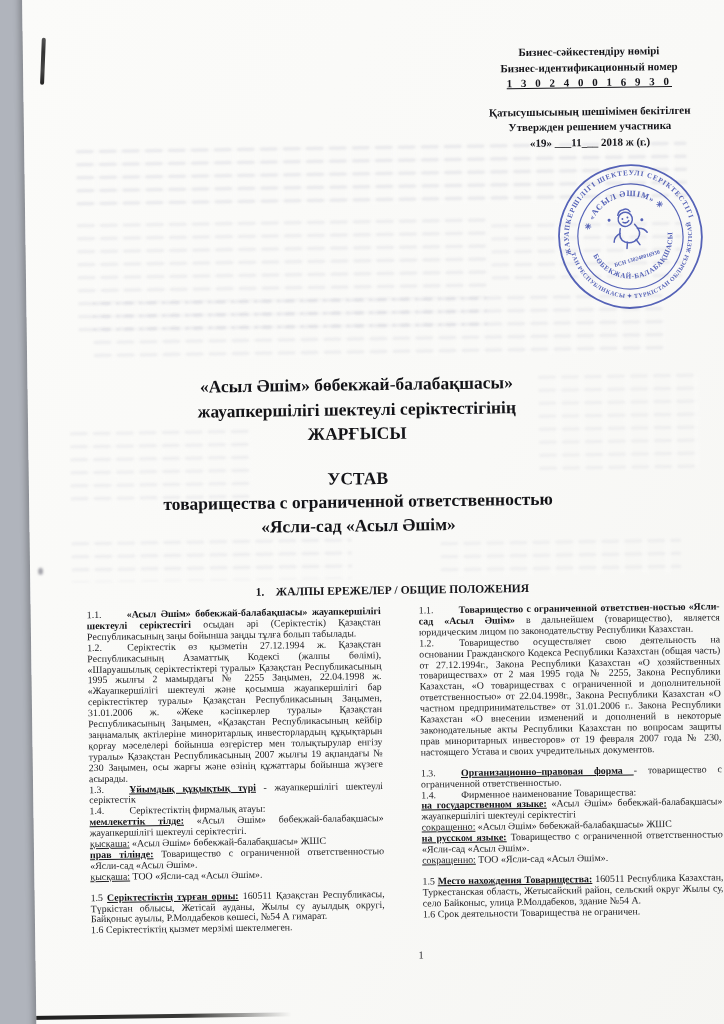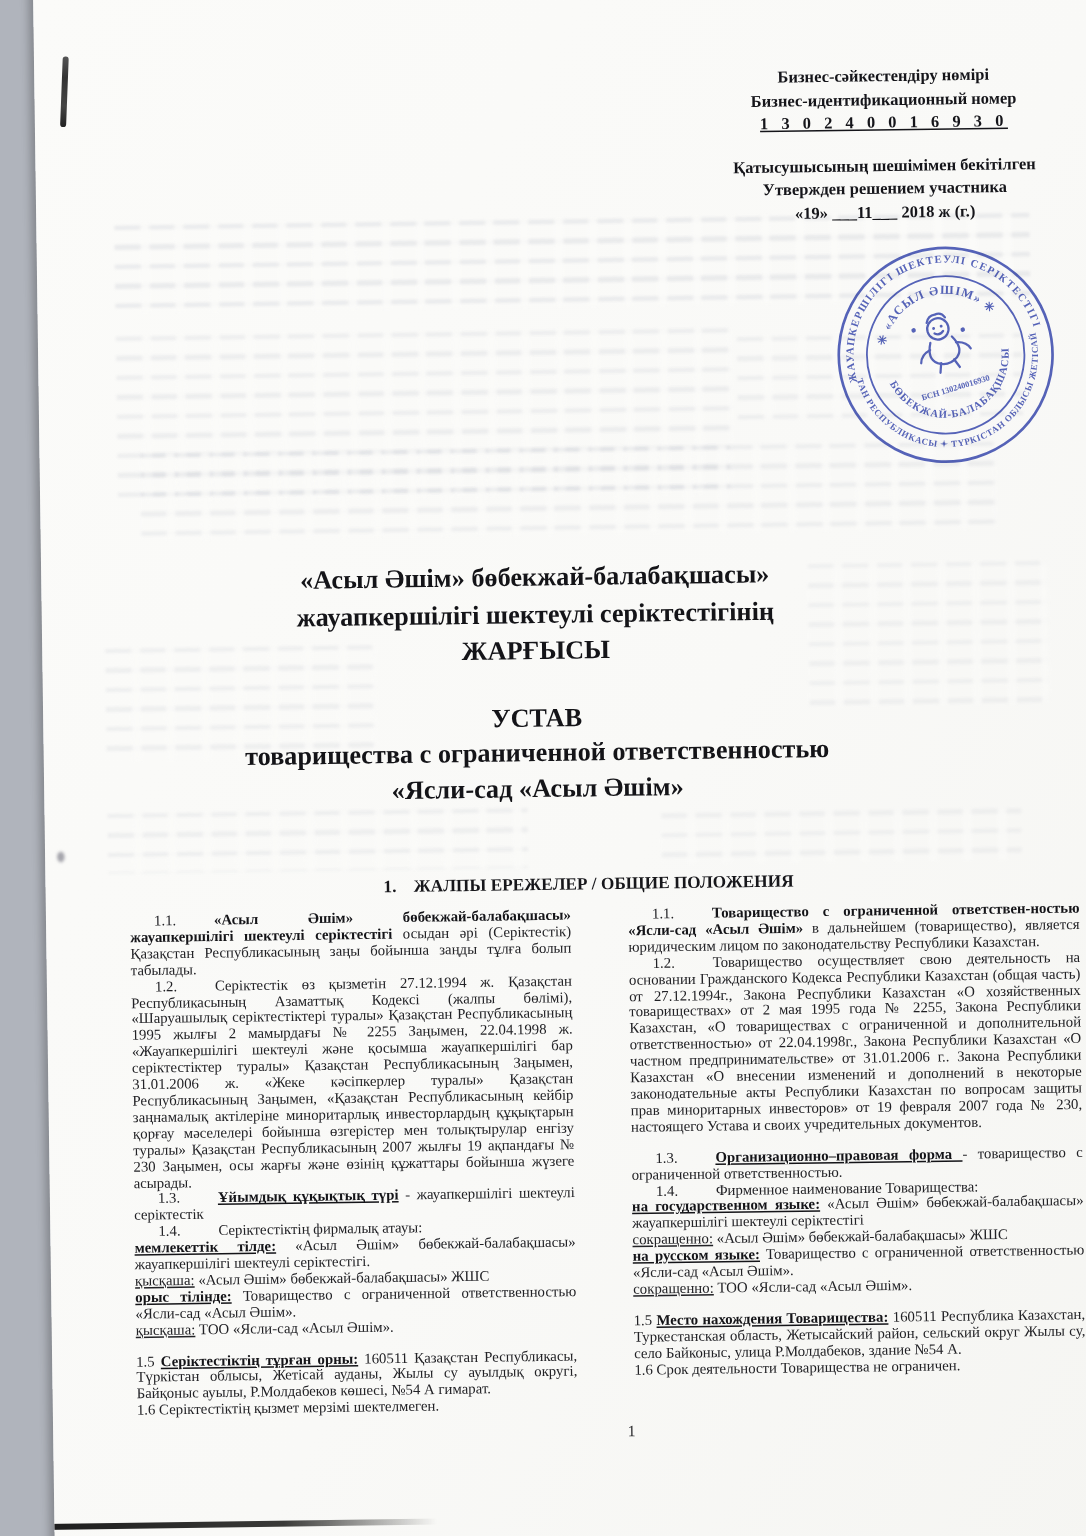--- a/index.html
+++ b/index.html
@@ -44,21 +44,21 @@
     position:absolute;left:56px;top:617px;width:633px;
     display:flex;gap:38px;
     font-size:9.9px;line-height:10.9px;color:#222226;
   }
   .col-left{width:294px;}
   .col-right{width:301px;}
   .para{text-align:justify;}
   .para.gap{margin-top:10px;}
   .para .b{font-weight:bold;color:#141418;}
   .para .u{text-decoration:underline;}
-  .para .tabnum{display:inline-block;margin-left:16px;}
+  .para .tabnum{display:inline-block;}
   
   .page-num{position:absolute;left:383px;top:961px;font-size:10.5px;color:#2a2a2e;}
   
   .staple{
     position:absolute;left:18px;top:44px;width:3.5px;height:47px;
     background:linear-gradient(180deg,#555 0%,#333 30%,#454545 70%,#222 100%);
     border-radius:2px;transform:rotate(3deg);
   }
   .margin-mark{
     position:absolute;left:8px;top:574px;width:5px;height:7px;border-radius:50%;
@@ -163,21 +163,21 @@
   <div class="sec-heading">1.&nbsp;&nbsp;&nbsp;&nbsp;ЖАЛПЫ ЕРЕЖЕЛЕР / ОБЩИЕ ПОЛОЖЕНИЯ</div>
 
   <div class="columns">
     <div class="col-left">
         <div class="para"><span class="tabnum" style="width: 40px;">1.1.</span><span class="b">«Асыл Әшім» бөбекжай-балабақшасы» жауапкершілігі шектеулі серіктестігі</span><span> осыдан әрі (Серіктестік) Қазақстан Республикасының заңы бойынша заңды тұлға болып табылады.</span></div>
         <div class="para"><span class="tabnum" style="width: 40px;">1.2.</span><span>Серіктестік өз қызметін 27.12.1994 ж. Қазақстан Республикасының Азаматтық Кодексі (жалпы бөлімі), «Шаруашылық серіктестіктері туралы» Қазақстан Республикасының 1995 жылғы 2 мамырдағы № 2255 Заңымен, 22.04.1998 ж. «Жауапкершілігі шектеулі және қосымша жауапкершілігі бар серіктестіктер туралы» Қазақстан Республикасының Заңымен, 31.01.2006 ж. «Жеке кәсіпкерлер туралы» Қазақстан Республикасының Заңымен, «Қазақстан Республикасының кейбір заңнамалық актілеріне миноритарлық инвесторлардың құқықтарын қорғау мәселелері бойынша өзгерістер мен толықтырулар енгізу туралы» Қазақстан Республикасының 2007 жылғы 19 ақпандағы № 230 Заңымен, осы жарғы және өзінің құжаттары бойынша жүзеге асырады.</span></div>
         <div class="para"><span class="tabnum" style="width: 40px;">1.3.</span><span class="b u">Ұйымдық құқықтық түрі</span><span> - жауапкершілігі шектеулі серіктестік</span></div>
         <div class="para"><span class="tabnum" style="width: 40px;">1.4.</span><span>Серіктестіктің фирмалық атауы:</span></div>
         <div class="para"><span class="b u">мемлекеттік тілде:</span><span> «Асыл Әшім» бөбекжай-балабақшасы» жауапкершілігі шектеулі серіктестігі.</span></div>
         <div class="para"><span class="u">қысқаша:</span><span> «Асыл Әшім» бөбекжай-балабақшасы»  ЖШС</span></div>
-        <div class="para"><span class="b u">орыс тілінде:</span><span> Товарищество с ограниченной ответственностью «Ясли-сад «Асыл Әшім».</span></div>
+        <div class="para"><span class="b u">прав тілінде:</span><span> Товарищество с ограниченной ответственностью «Ясли-сад «Асыл Әшім».</span></div>
         <div class="para"><span class="u">қысқаша:</span><span> ТОО «Ясли-сад «Асыл Әшім».</span></div>
         <div class="para gap"><span>1.5 </span><span class="b u">Серіктестіктің тұрған орны:</span><span> 160511 Қазақстан Республикасы, Түркістан облысы, Жетісай ауданы, Жылы су ауылдық округі, Байқоныс ауылы, Р.Молдабеков көшесі, №54 А гимарат.</span></div>
         <div class="para"><span>1.6  Серіктестіктің қызмет мерзімі шектелмеген.</span></div>
       </div>
     <div class="col-right">
         <div class="para"><span class="tabnum" style="width: 40px;">1.1.</span><span class="b">Товарищество с ограниченной ответствен-ностью «Ясли-сад «Асыл Әшім»</span><span> в дальнейшем (товарищество), является юридическим лицом по законодательству Республики Казахстан.</span></div>
         <div class="para"><span class="tabnum" style="width: 40px;">1.2.</span><span>Товарищество осуществляет свою деятельность на основании Гражданского Кодекса Республики Казахстан (общая часть) от 27.12.1994г., Закона Республики Казахстан «О хозяйственных товариществах» от 2 мая 1995 года № 2255, Закона Республики Казахстан, «О товариществах с ограниченной и дополнительной ответственностью» от 22.04.1998г., Закона Республики Казахстан «О частном предпринимательстве» от 31.01.2006 г.. Закона Республики Казахстан «О внесении изменений и дополнений в некоторые законодательные акты Республики Казахстан по вопросам защиты прав миноритарных инвесторов» от 19 февраля 2007 года № 230, настоящего Устава и своих учредительных документов.</span></div>
         <div class="para gap"><span class="tabnum" style="width: 40px;">1.3.</span><span class="b u">Организационно–правовая форма </span><span>- товарищество с ограниченной ответственностью.</span></div>
         <div class="para"><span class="tabnum" style="width: 40px;">1.4.</span><span>Фирменное наименование Товарищества:</span></div>
         <div class="para"><span class="b u">на государственном языке:</span><span> «Асыл Әшім» бөбекжай-балабақшасы» жауапкершілігі шектеулі серіктестігі</span></div>

